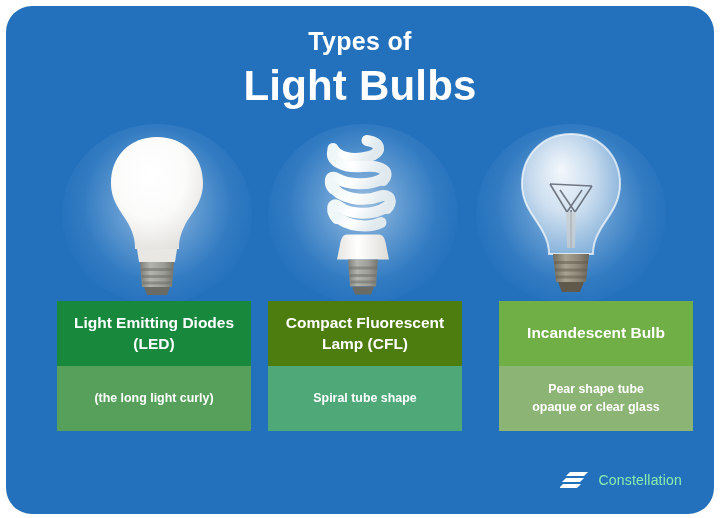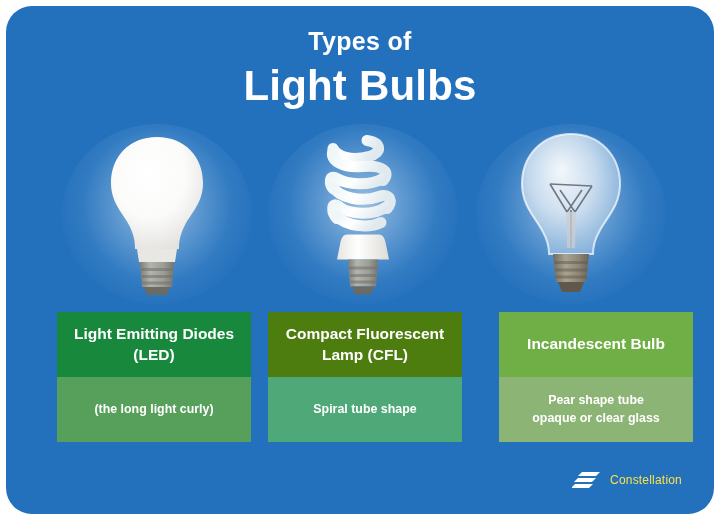--- a/index.html
+++ b/index.html
@@ -86,21 +86,21 @@
     position: absolute;
     left: 50%;
     top: 50%;
     transform: translate(-50%, -50%);
   }
 
   
   .cards {
     position: absolute;
     left: 0;
-    top: 306px;
+    top: 295px;
     width: 100%;
     height: 132px;
   }
   .card {
     position: absolute;
     top: 0;
     width: 194px;
     height: 130px;
     overflow: hidden;
   }
@@ -140,22 +140,22 @@
   .logo {
     position: absolute;
     right: 32px;
     bottom: 24px;
     display: flex;
     align-items: center;
     gap: 8px;
   }
   .logo-mark { display: block; }
   .logo-text {
-    color: #fde047;
-    font-size: 12px;
+    color: #86efac;
+    font-size: 14px;
     letter-spacing: 0.2px;
     font-weight: normal;
     text-align: center;
   }
 </style>
 </head>
 <body>
 
 <div class="poster">
 

